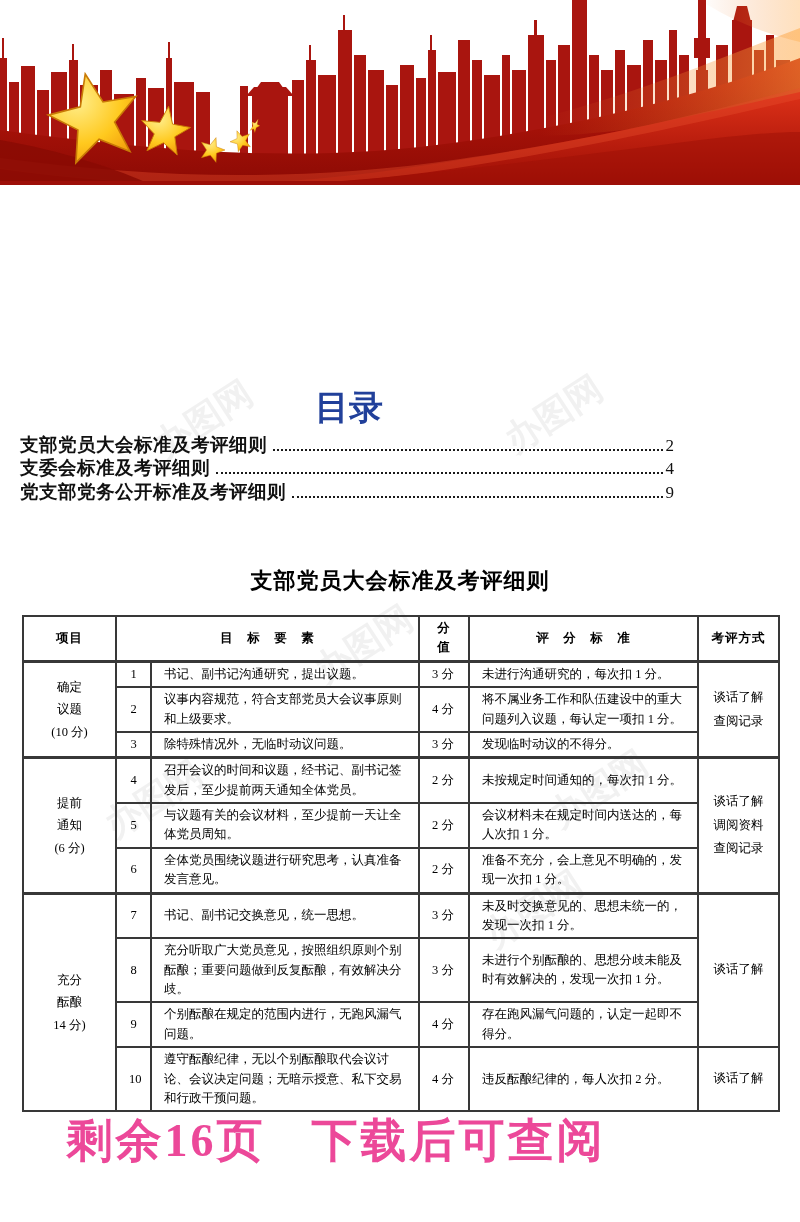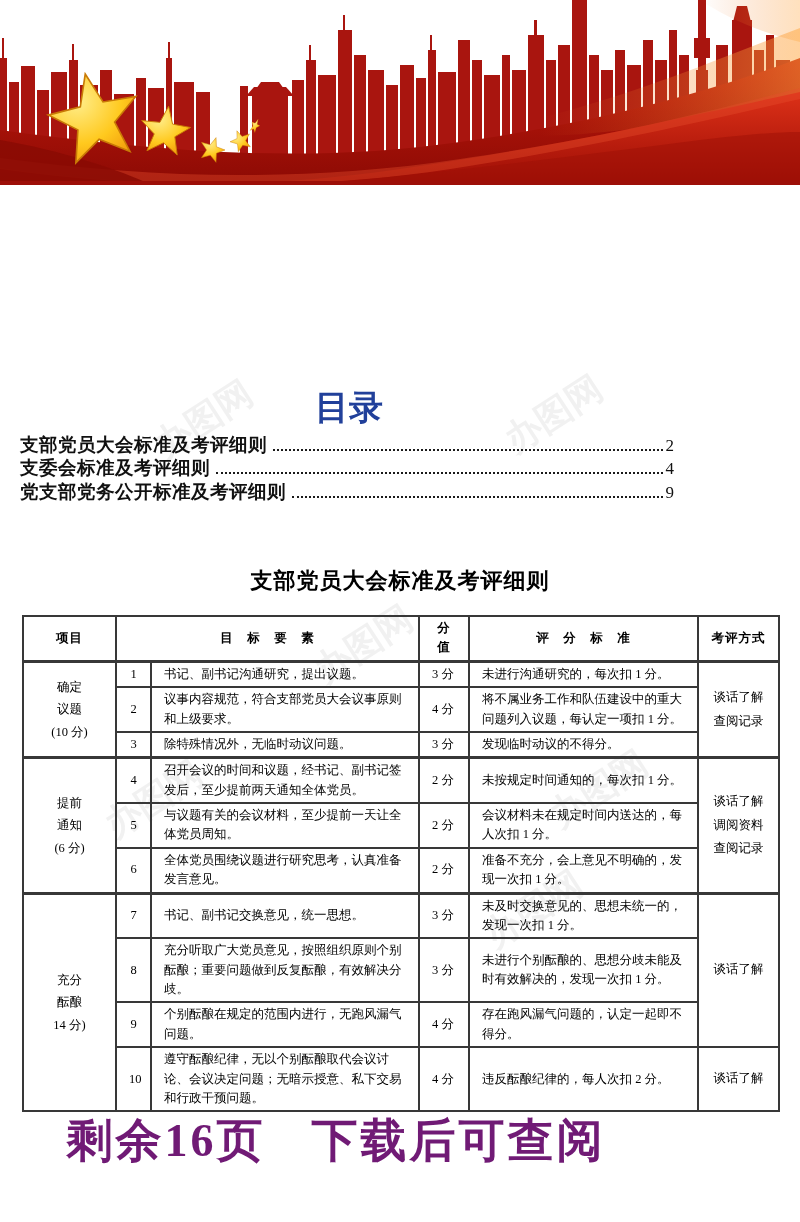--- a/index.html
+++ b/index.html
@@ -65,21 +65,21 @@
   tr.hdr { height: 33px; }
   tr.r1 { height: 20px; } tr.r2 { height: 39px; } tr.r3 { height: 21px; }
   tr.r4 { height: 38px; } tr.r5 { height: 43px; } tr.r6 { height: 38px; }
   tr.r7 { height: 39px; } tr.r8 { height: 40px; } tr.r9 { height: 40px; }
   tr.r10 { height: 63px; }
 
   
   .footer {
     position: absolute; top: 1110px; left: 0; width: 672px; text-align: center;
     font-family: "Liberation Serif", "DejaVu Serif", serif; font-weight: bold;
-    font-size: 46px; color: #701a75; letter-spacing: 3px; white-space: nowrap;
+    font-size: 46px; color: #ec4899; letter-spacing: 3px; white-space: nowrap;
   }
   .footer .gap { display: inline-block; width: 46px; }
 </style>
 </head>
 <body>
 
 <div class="banner">
   <svg width="800" height="185" viewBox="0 0 800 185" xmlns="http://www.w3.org/2000/svg">
     <defs>
       <linearGradient id="gradMain" x1="0" y1="0" x2="0" y2="1">

